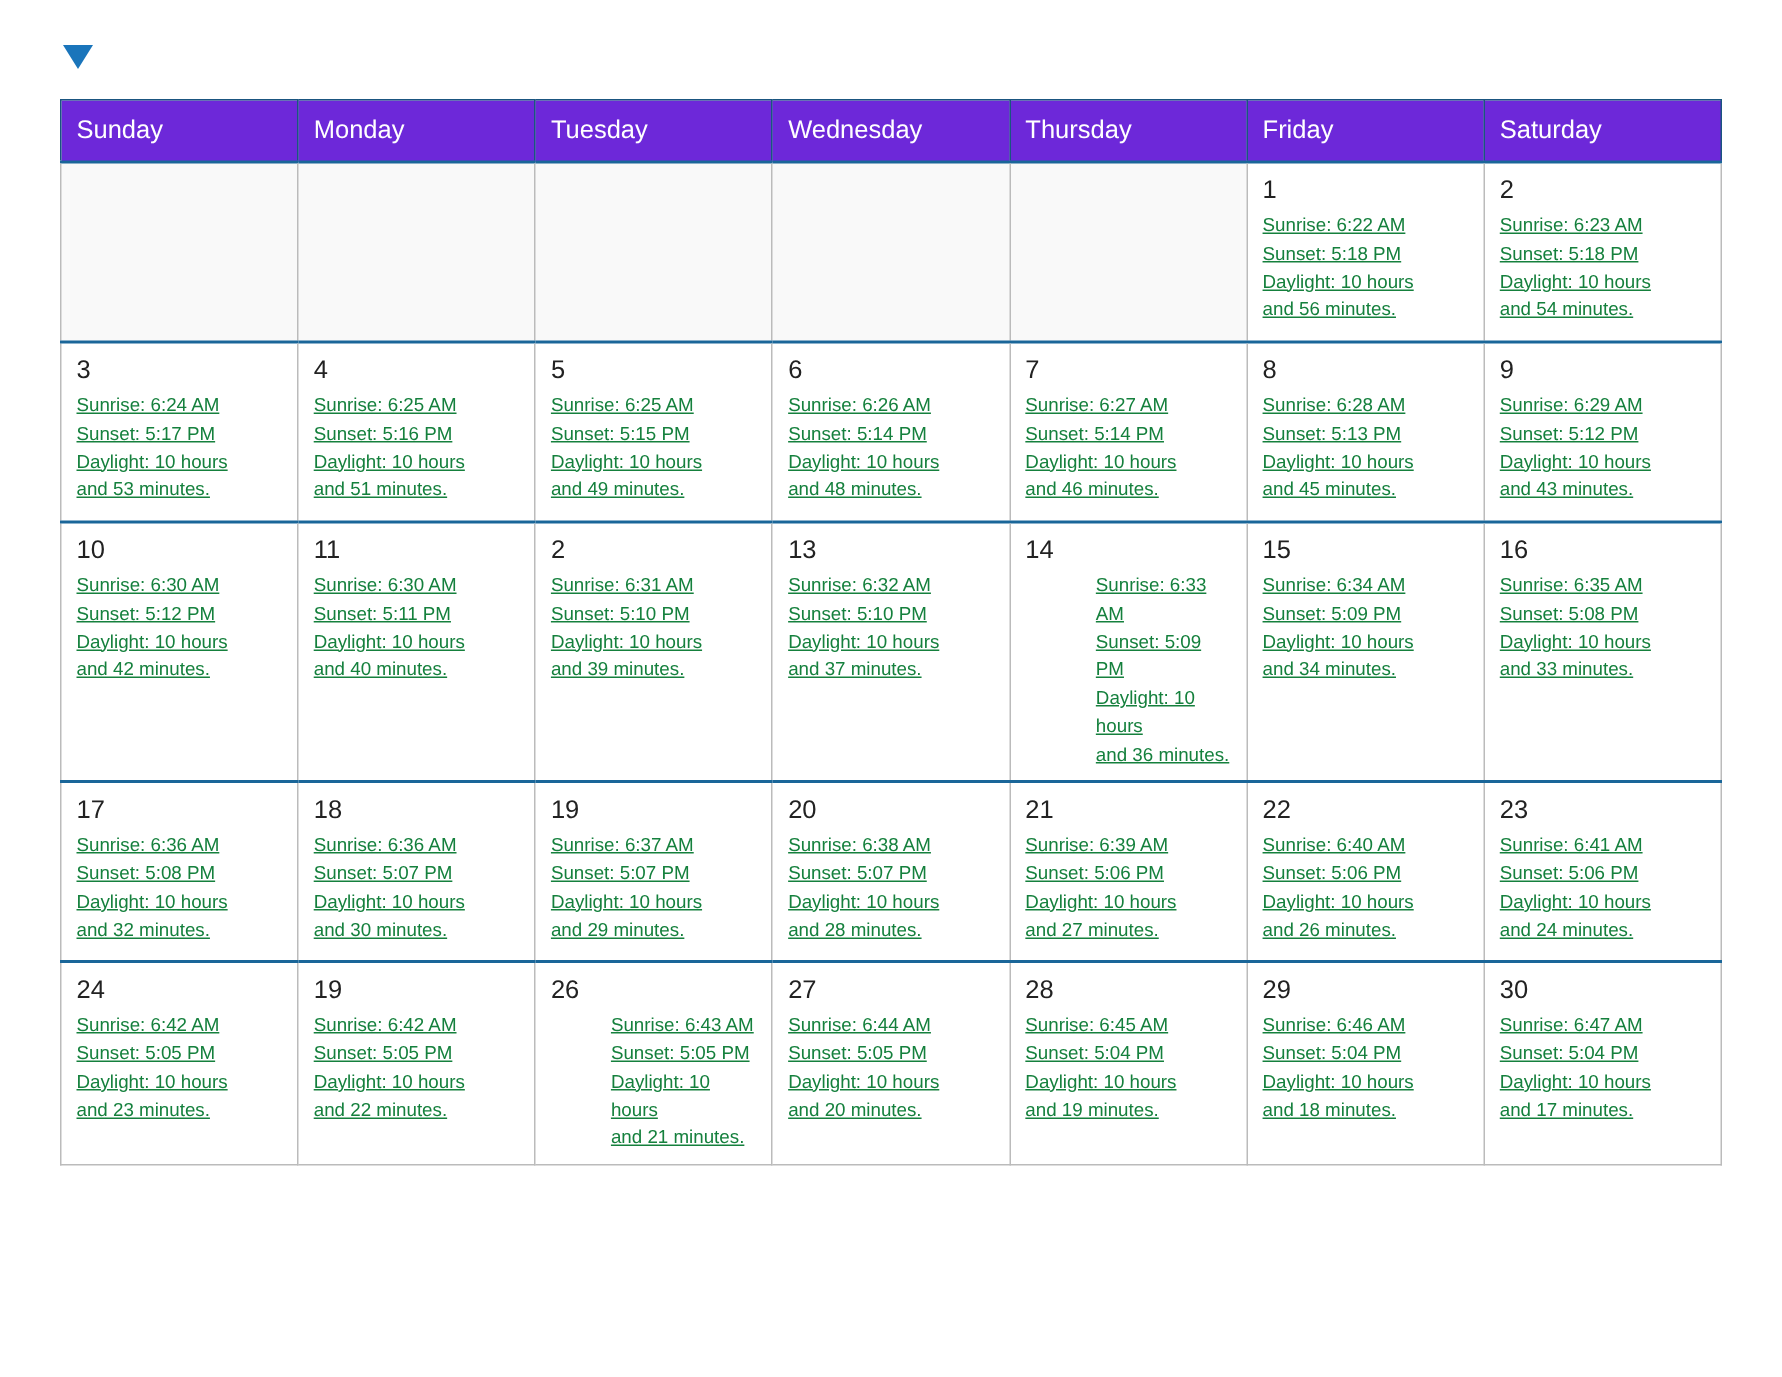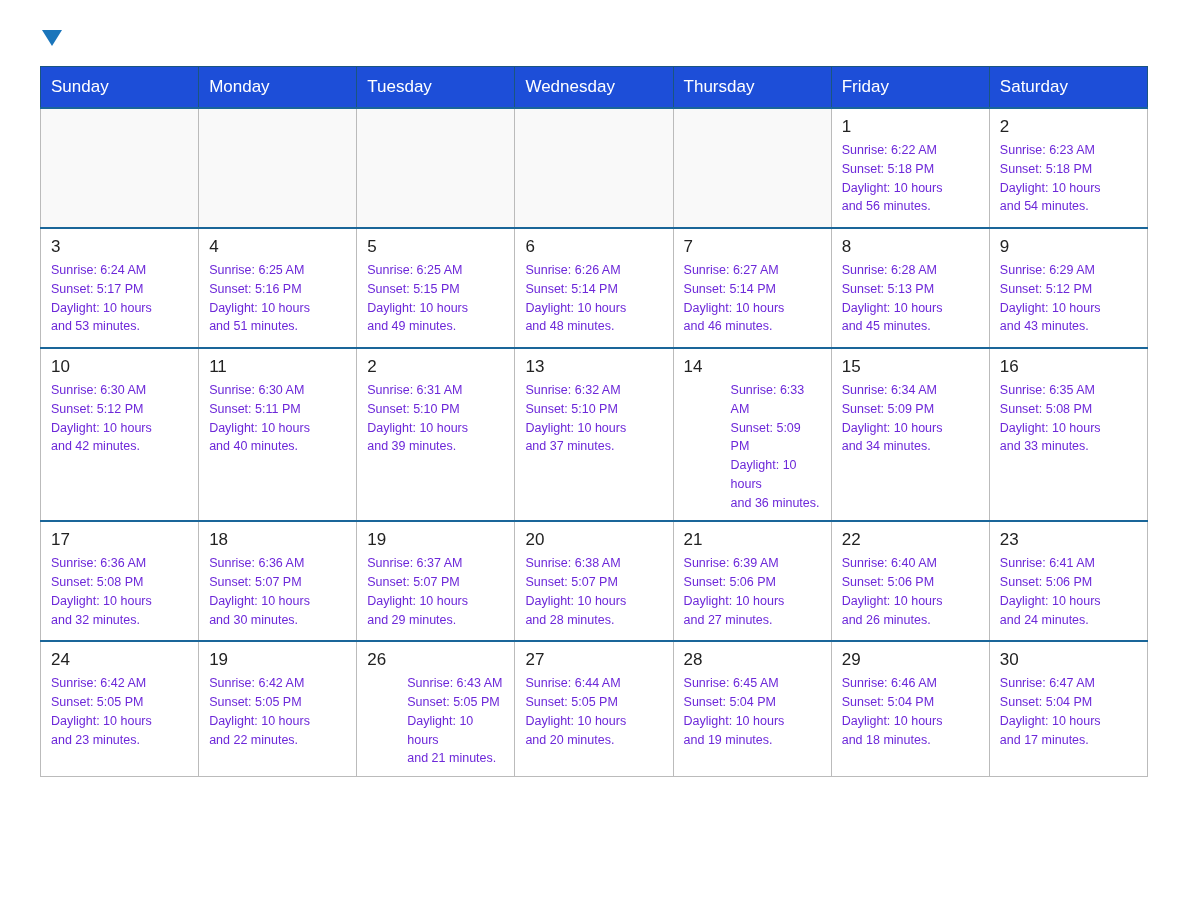--- a/index.html
+++ b/index.html
@@ -49,21 +49,21 @@
       font-size: 22px;
       color: #555;
       margin-top: 4px;
     }
     .calendar-table {
       width: 100%;
       border-collapse: collapse;
       border: 1px solid #999;
     }
     .calendar-table th {
-      background-color: #1d4ed8;
+      background-color: #6d28d9;
       color: #fff;
       text-align: left;
       padding: 10px 10px;
       font-size: 17px;
       font-weight: normal;
       border: 1px solid #1a5580;
     }
     .calendar-table td {
       vertical-align: top;
       padding: 8px 10px;
@@ -74,22 +74,23 @@
     }
     .day-number {
       font-size: 17px;
       color: #222;
       font-weight: normal;
       display: block;
       margin-bottom: 4px;
     }
     .day-info {
       font-size: 12.5px;
-      color: #6d28d9;
+      color: #15803d;
       line-height: 1.5;
+      text-decoration: underline;
     }
     .empty-cell {
       background: #f9f9f9;
     }
     .week-row td {
       border-top: 2px solid #1a6699;
     }
   </style>
 </head>
 <body>

